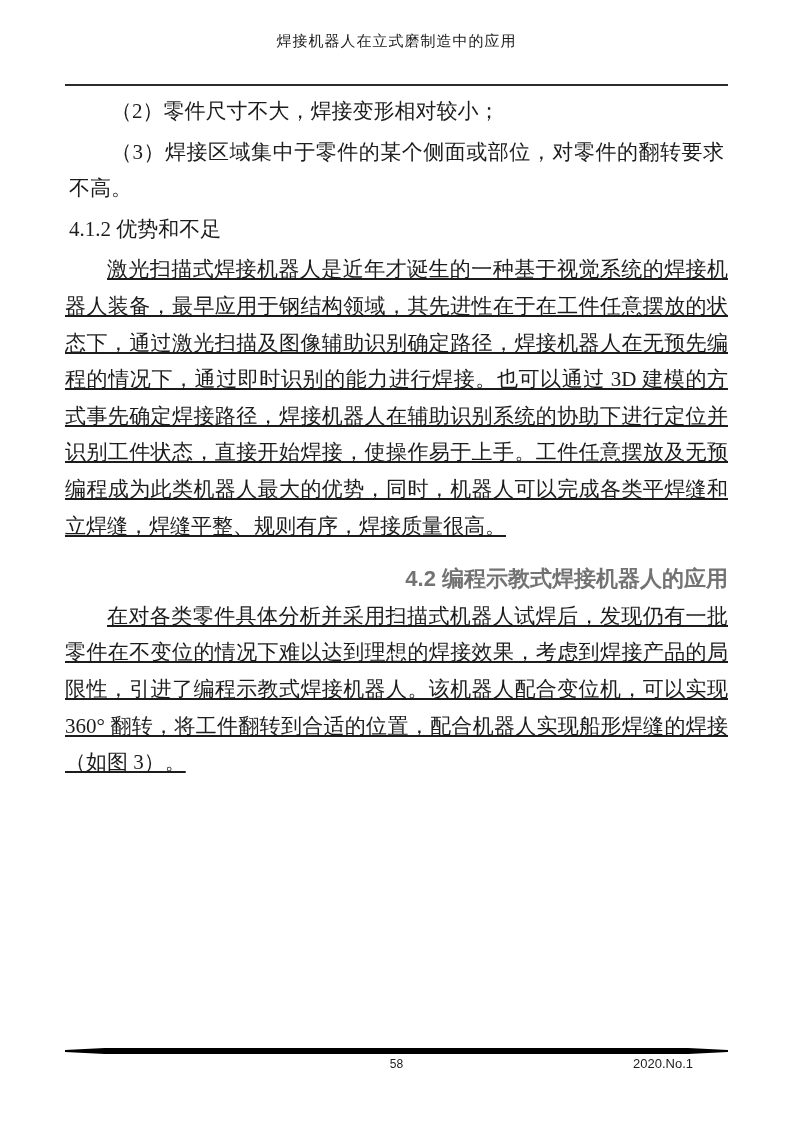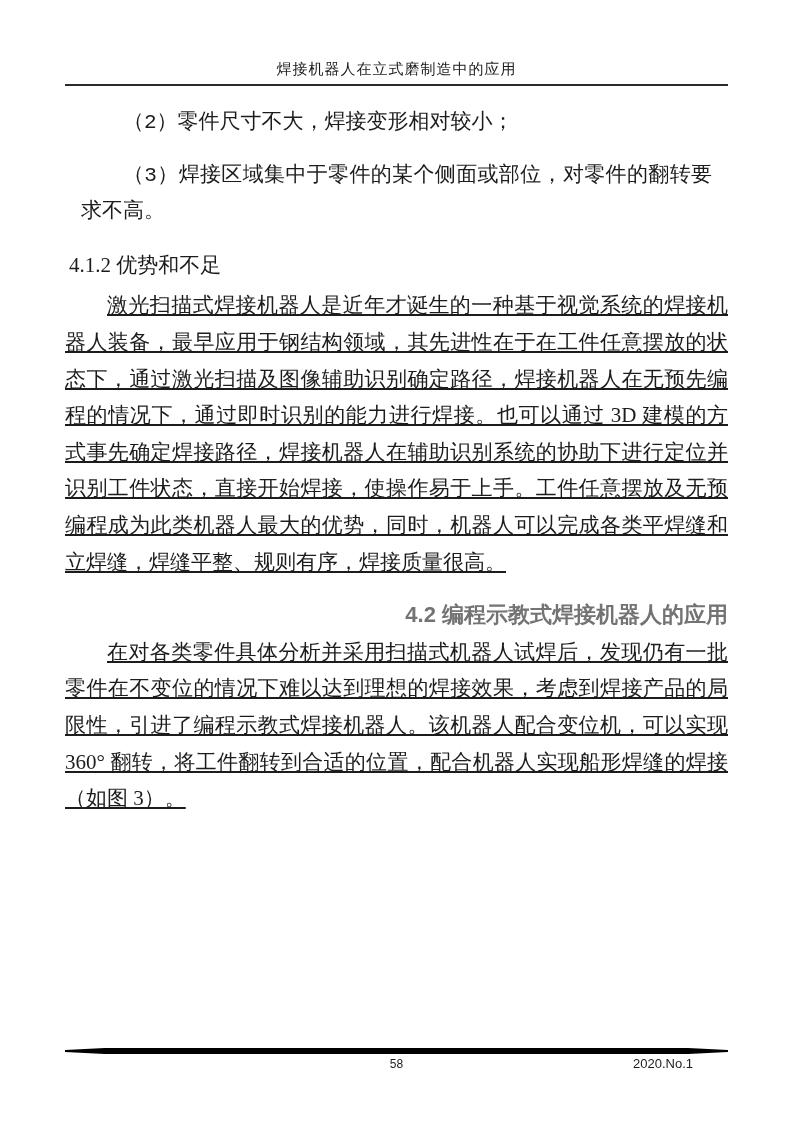--- a/index.html
+++ b/index.html
@@ -11,21 +11,21 @@
     position: relative;
     width: 793px;
     height: 1122px;
     background: #ffffff;
     color: #1c1c1c;
     font-family: "Liberation Serif", "DejaVu Serif", serif;
     overflow: hidden;
   }
   .header-title {
     position: absolute;
-    top: 60px;
+    top: 32px;
     left: 0;
     width: 100%;
     text-align: center;
     font-size: 15px;
     letter-spacing: 1px;
     color: #1c1c1c;
   }
   .header-rule {
     position: absolute;
     top: 84px;
@@ -39,22 +39,21 @@
     top: 89px;
     left: 65px;
     width: 663px;
     font-size: 21px;
     line-height: 36.6px;
     text-align: justify;
     text-justify: inter-character;
   }
   .list-line {
     text-indent: 2em;
-    margin: 16px;
-    font-family: Liberation Mono, monospace;
+    margin: 4px;
   }
   .sec-h3 {
     margin: 4px;
     font-size: 21px;
     font-weight: normal;
     text-align: left;
   }
   .para {
     margin: 0;
     text-indent: 2em;

